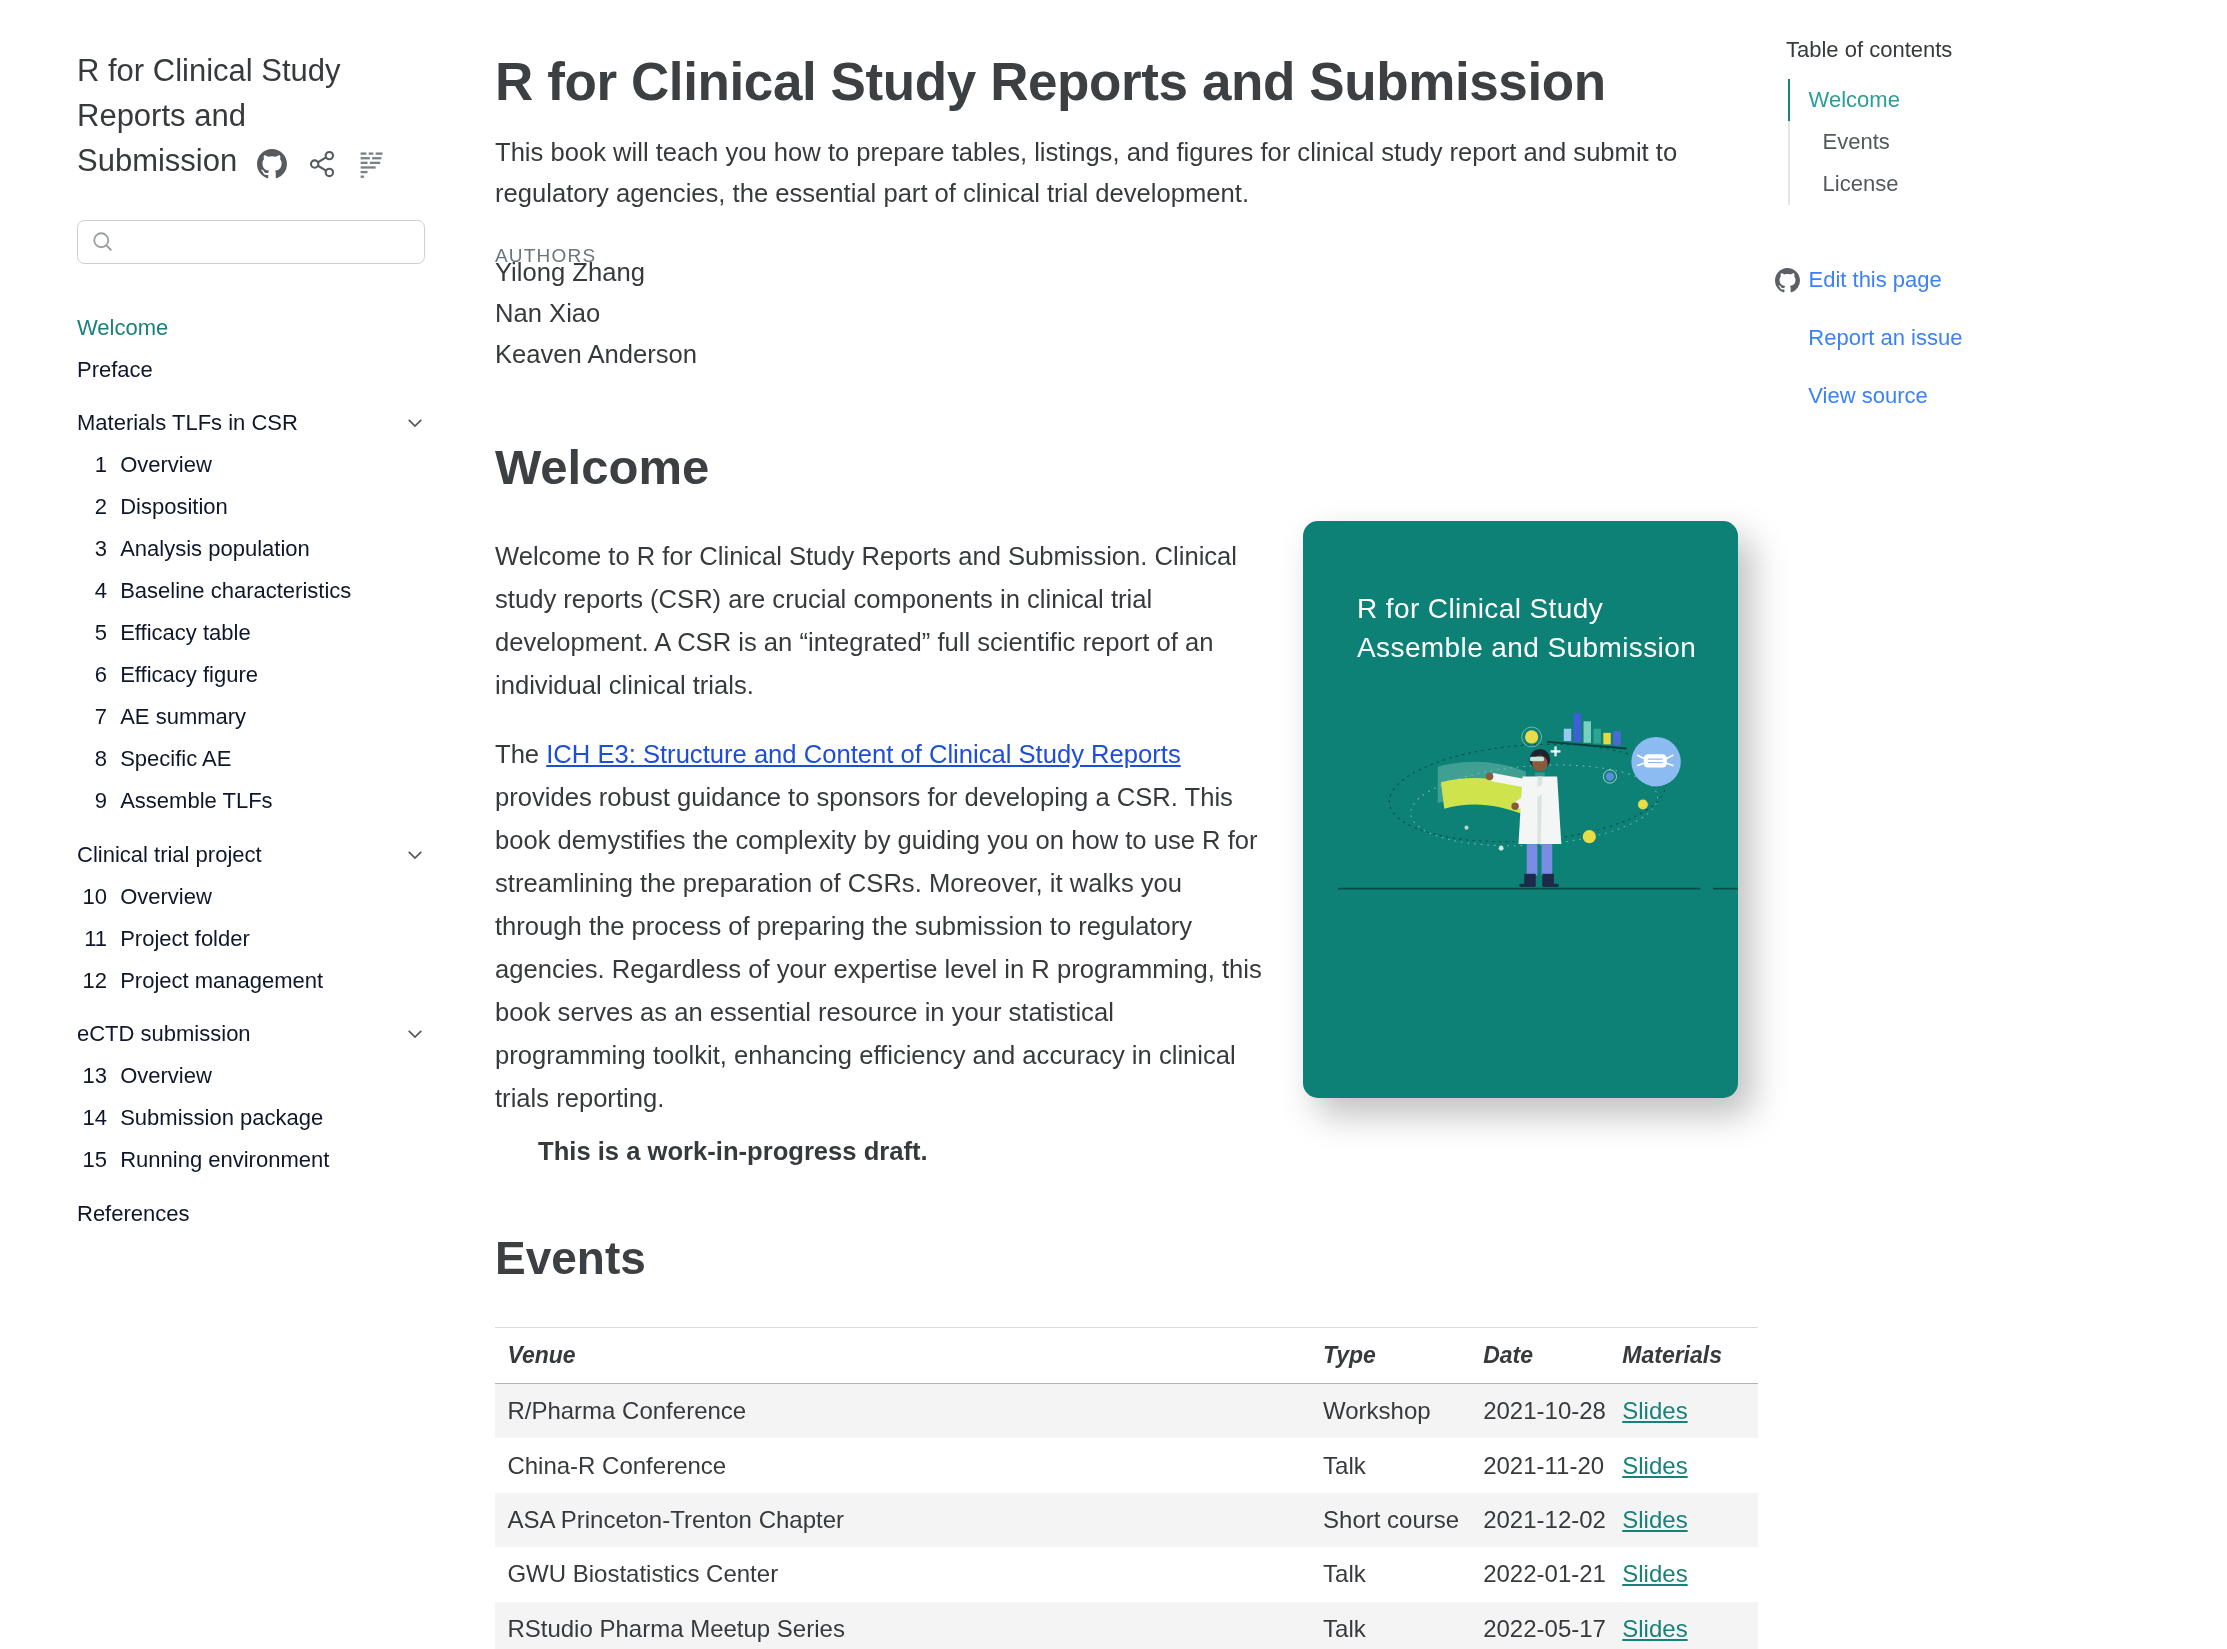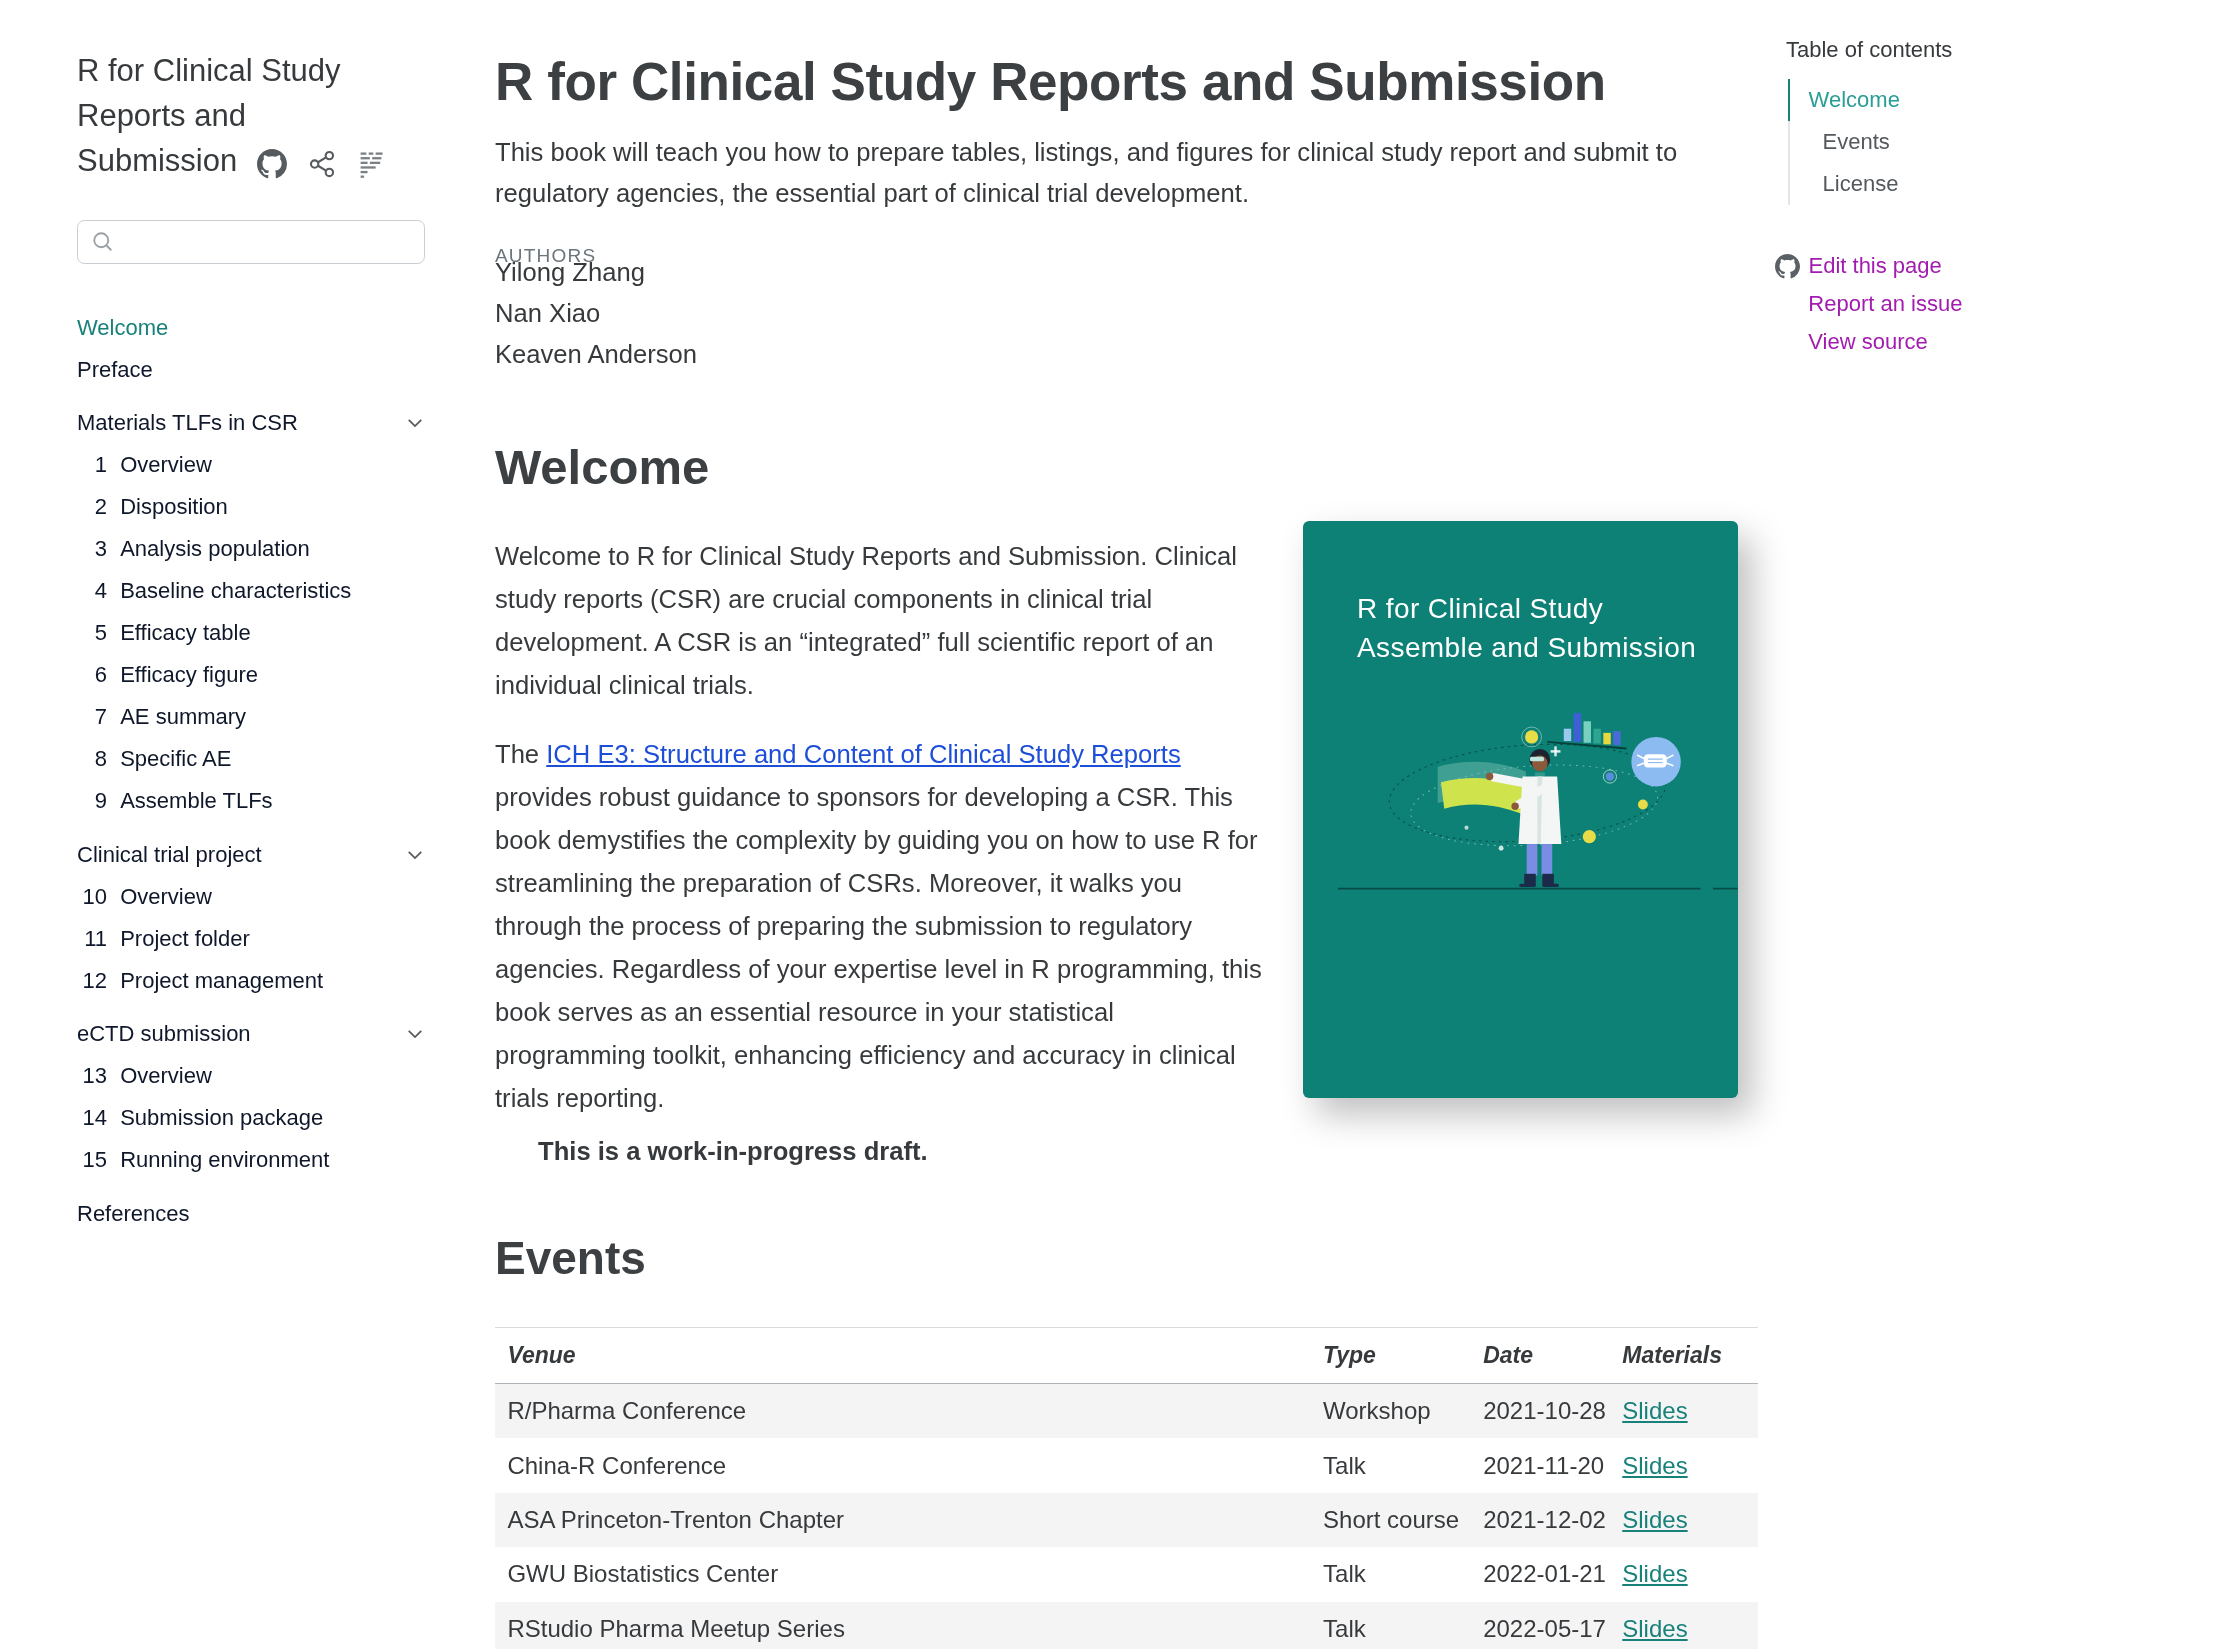--- a/index.html
+++ b/index.html
@@ -35,21 +35,21 @@
   .h1-welcome { position:absolute; left:0; top:439px; font-size:49px; font-weight:700; color:#3c4043; }
   .para { position:absolute; width:775px; font-size:25.6px; line-height:43px; color:#373a3c; }
   .p1 { top:535px; }
   .p2 { top:733px; }
   .para a { color:#1d4ed8; text-decoration:underline; }
   .draft { position:absolute; top:1137px; font-size:25.6px; font-weight:700;margin-left:43px; }
   .h1-events { position:absolute; left:0; top:1231px; font-size:46px; font-weight:700; color:#3c4043; }
 
   
   .cover { position:absolute; left:808px; top:521px; width:435px; height:577px;
-           background:#0d8176; border-radius:6px; box-shadow:13.2px 16.5px 35px rgba(0,0,0,.25); overflow:hidden; }
+           background:#0d8176; border-radius:15px; box-shadow:13.2px 16.5px 35px rgba(0,0,0,.25); overflow:hidden; }
   .cover-title { position:absolute; left:54px; top:68px; font-size:28px; line-height:39px;
                  color:#ffffff; letter-spacing:0.4px; font-weight:400; }
   .cover svg.illus { position:absolute; left:0; top:0; }
 
   
   .events-table { position:absolute; left:0; top:1327px; width:1263px; border-collapse:collapse;
                   font-size:24px; color:#373a3c; border-top:1.2px solid #d8dcdf; }
   .events-table th { text-align:left; font-weight:700; padding:14px 0 14px 12.4px; font-size:23px;
                      border-bottom:1.6px solid #afb4b8;font-style:italic; }
   .events-table td { padding:13.2px 0 13.2px 12.4px; }
@@ -58,22 +58,22 @@
 
   
   .toc { position:absolute; left:1786px; top:0; width:412px; }
   .toc-heading { position:absolute; left:0; top:37px; font-size:22px; color:#373a3c; }
   .toc-list { position:absolute; left:1.6px; top:79px; display:flex; flex-direction:column; }
   .toc-item { display:flex; align-items:center; height:42px; font-size:22px; color:#54595d;
               border-left:2.1px solid #e3e6e8; padding-left:19px; text-decoration:none; cursor:pointer; }
   .toc-item.active { color:#2a9d94; border-left-color:#17817a; }
   .toc-item.nested { padding-left:33px; }
   .toc-meta { position:absolute; left:-10.7px; top:241px; display:flex; flex-direction:column; }
-  .meta-link { display:flex; align-items:flex-end; height:38px; font-size:22px; color:#a21caf;
-               text-decoration:none; cursor:pointer; }
+  .meta-link { display:flex; align-items:center; height:38px; font-size:22px; color:#3b82f6;
+               text-decoration:none; cursor:pointer;margin-top:20px; }
   .meta-link svg { margin-right:8.2px; flex:none; }
   .meta-link.noicon { padding-left:33px; }
 </style>
 </head>
 <body>
 
 <div class="page">
 
   <nav class="sidebar">
     <div class="side-title">

